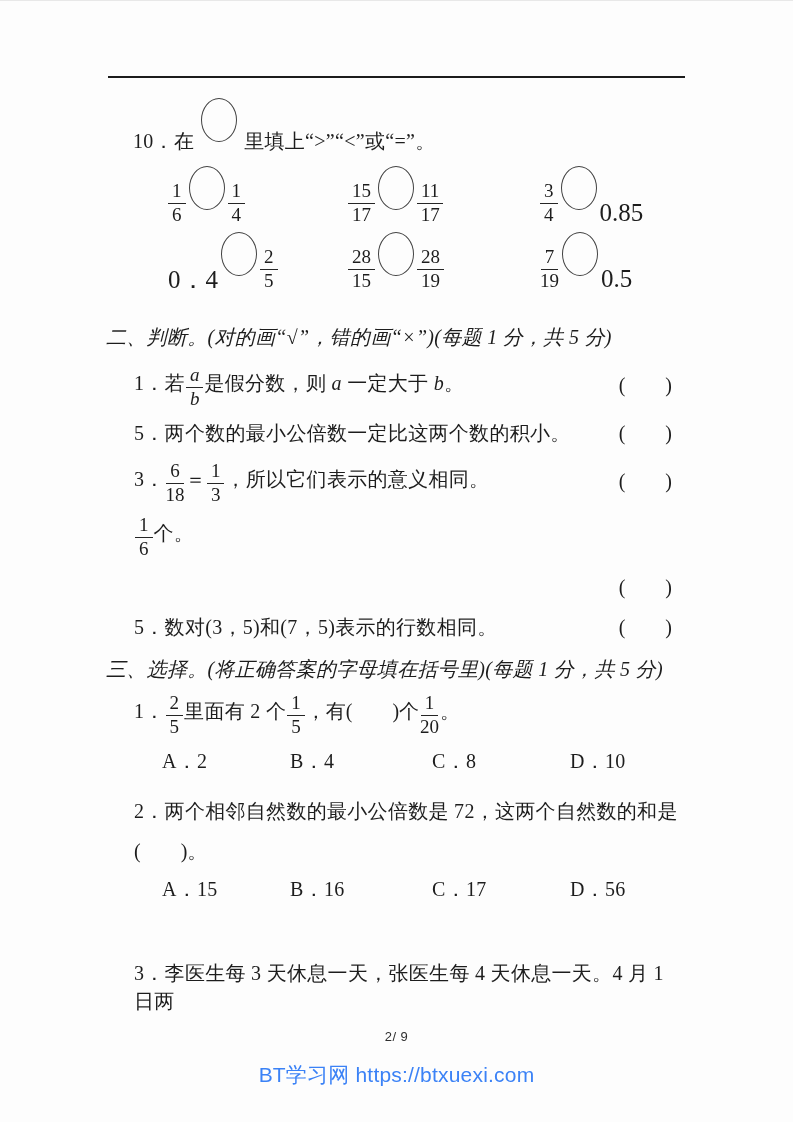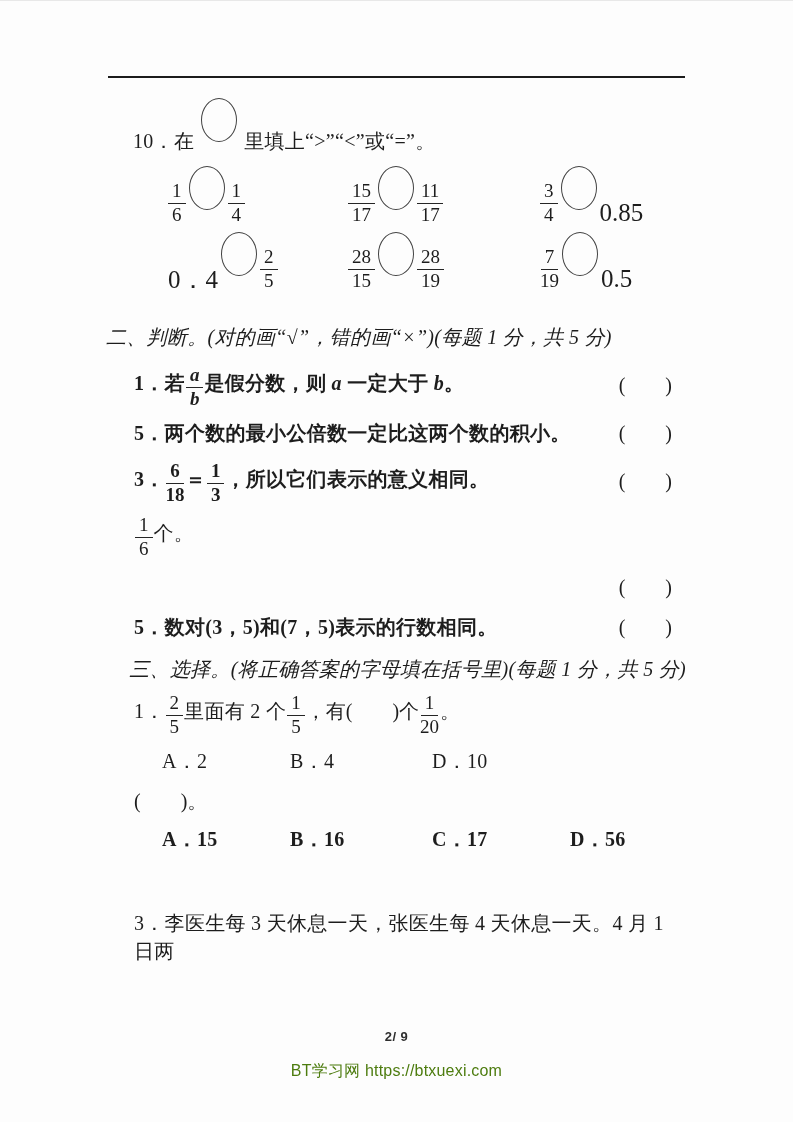--- a/index.html
+++ b/index.html
@@ -48,42 +48,42 @@
   .cmp { display:inline-flex; align-items:center; }
   .cmp .circle { transform:translateY(-15px); margin:0 3px; }
   .dec { transform:translateY(10px); font-size:25px; letter-spacing:0; }
 
   
   .sec-heading { margin-top:32px; line-height:28px;font-style:italic; }
   .jrow {
     display:flex; justify-content:space-between; align-items:center;
     margin:12px 0 0 28px; padding-right:14px; line-height:28px;
   }
-  .jrow .jtext { flex:1;font-weight:bold; }
+  .jrow .jtext { flex:1; }
   .paren { white-space:pre; letter-spacing:0; }
   .bracket-line { text-align:right; padding-right:14px; margin-top:16px; line-height:28px; }
 
   .qline { margin:22px 0 0 28px; line-height:28px; }
   .opts {
     display:grid; grid-template-columns:128px 142px 138px auto;
     margin:12px 0 0 56px; line-height:28px; letter-spacing:0.3px;
   }
 
   
   .page-num {
     position:absolute; top:1028px; left:0; width:100%;
     text-align:center;
     font-family:"Liberation Sans","DejaVu Sans",sans-serif;
-    font-size:13px; font-weight:bold; color:#2e2e2e; letter-spacing:0.5px;
+    font-size:13px; font-weight:normal; color:#2e2e2e; letter-spacing:0.5px;
   }
   .footer {
     position:absolute; top:1060px; left:0; width:100%;
     text-align:center;
     font-family:"Liberation Sans","DejaVu Sans",sans-serif;
-    font-size:16px; color:#4d7c0f; letter-spacing:0.2px;
+    font-size:21px; color:#3b82f6; letter-spacing:0.2px;
   }
 </style>
 </head>
 <body>
 
 <div class="page">
   <div class="top-rule"></div>
 
   <div class="content">
 
@@ -196,44 +196,46 @@
     </div>
     <div class="bracket-line">
       <span class="paren">(　　)</span>
     </div>
 
     <div class="jrow">
       <span class="jtext">5．数对(3，5)和(7，5)表示的行数相同。</span>
       <span class="paren">(　　)</span>
     </div>
 
-    <div class="sec-heading" style="margin-top:14px;text-align:right;">三、选择。(将正确答案的字母填在括号里)(每题 1 分，共 5 分)</div>
+    <div class="sec-heading" style="margin-top:14px;">三、选择。(将正确答案的字母填在括号里)(每题 1 分，共 5 分)</div>
 
     <div class="qline" style="margin-top:8px;">
       <span>1．</span><span class="frac fv">
           <span class="num">2</span>
           <span class="den">5</span>
         </span><span>里面有 2 个</span><span class="frac fv">
           <span class="num">1</span>
           <span class="den">5</span>
         </span><span class="paren">，有(　　)个</span><span class="frac fv">
           <span class="num">1</span>
           <span class="den">20</span>
         </span><span>。</span>
     </div>
     <div class="opts">
       <span>A．2</span>
       <span>B．4</span>
+      <span>C．8</span>
       <span>D．10</span>
     </div>
 
+    <div class="qline">2．两个相邻自然数的最小公倍数是 72，这两个自然数的和是</div>
     <div class="qline" style="margin-top:12px;">
       <span class="paren">(　　)。</span>
     </div>
-    <div class="opts" style="margin-top:10px;font-weight:bold;">
+    <div class="opts" style="margin-top:10px;">
       <span>A．15</span>
       <span>B．16</span>
       <span>C．17</span>
       <span>D．56</span>
     </div>
 
     <div class="qline" style="margin-top:56px;">3．李医生每 3 天休息一天，张医生每 4 天休息一天。4 月 1 日两</div>
 
   </div>
 

